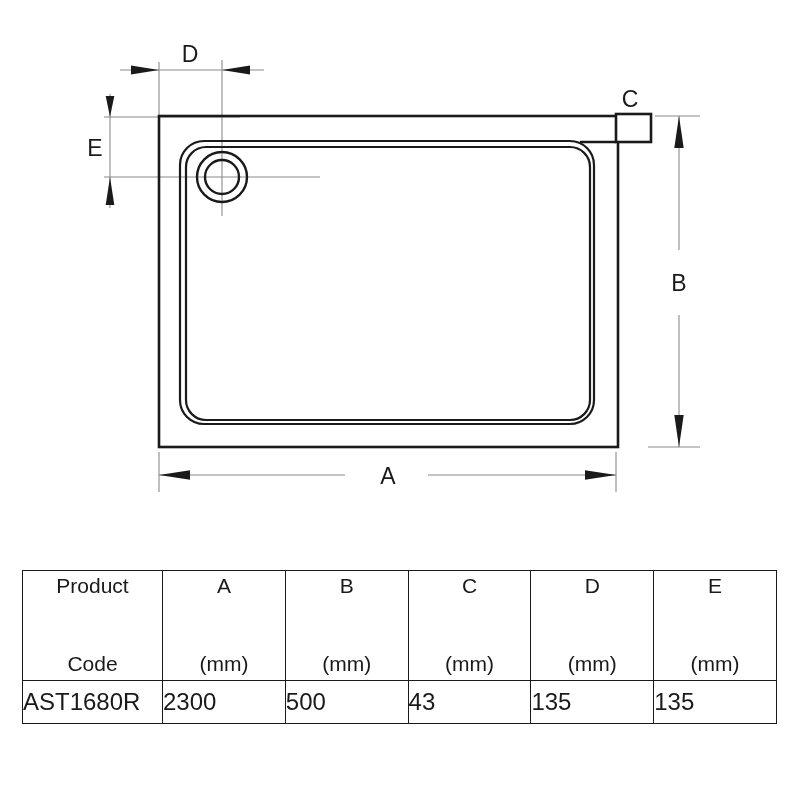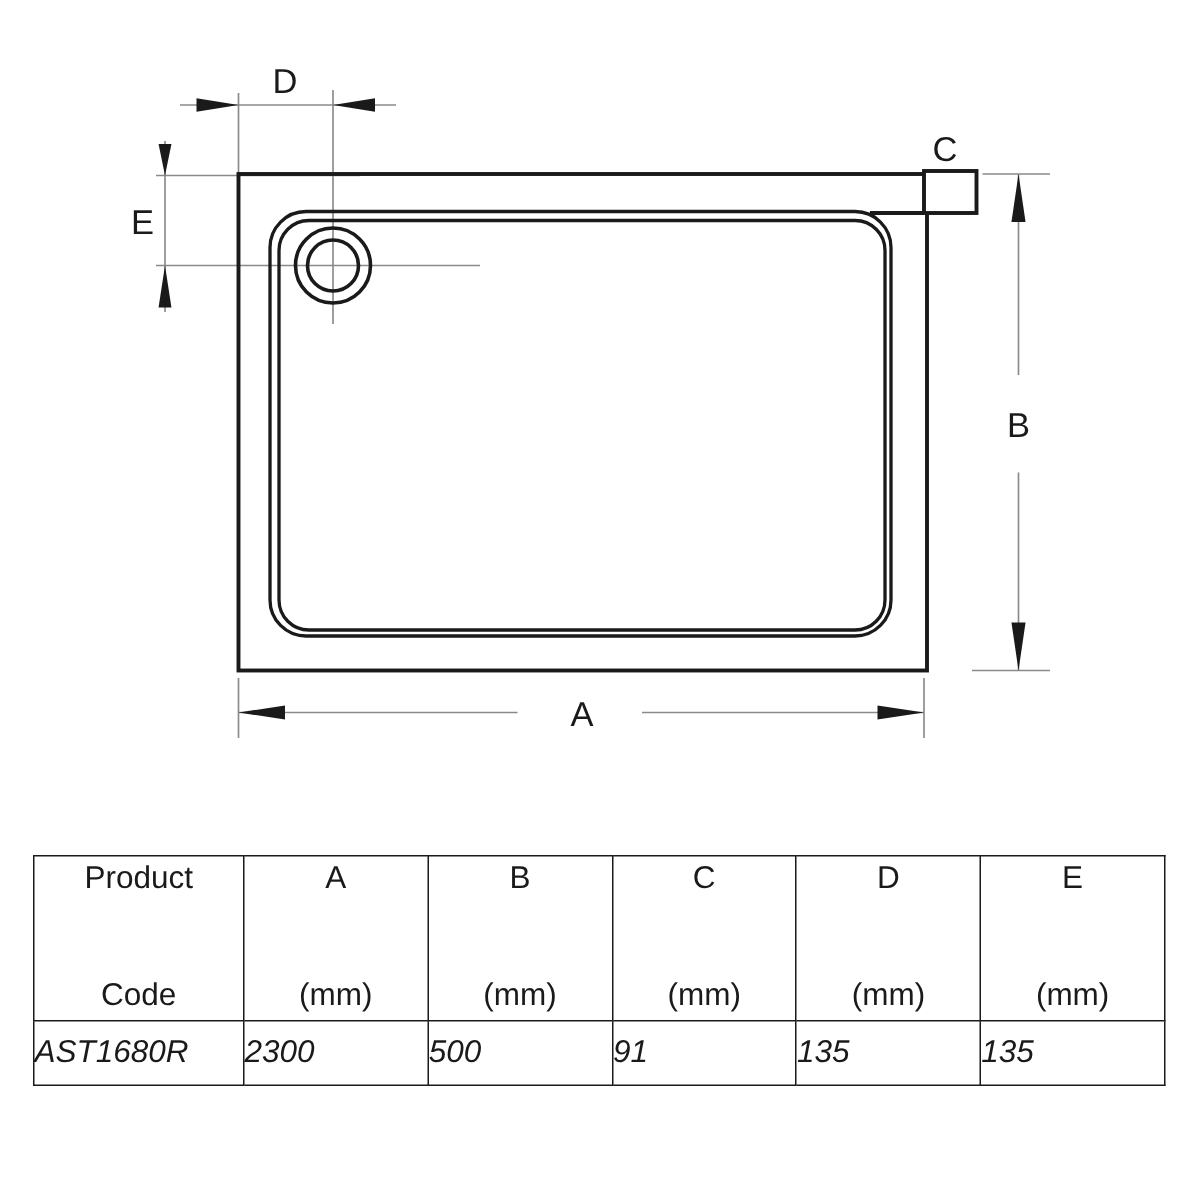--- a/index.html
+++ b/index.html
@@ -57,22 +57,21 @@
   }
   table.spec thead th {
     height: 78px;
     font-size: 21px;
     line-height: 1.45;
   }
   table.spec thead th .l1 { display: block; }
   table.spec thead th .l2 { display: block; margin-top: 48px; }
   table.spec tbody td {
     height: 42px;
-    font-size: 21px;
-    font-style: italic;
+    font-size: 24px;
   }
   col.c-code { width: 140px; }
   col.c-dim  { width: 122.8px; }
 </style>
 </head>
 <body>
 
 <div id="page">
 
   <svg id="drawing" viewBox="0 0 800 540">
@@ -174,21 +173,21 @@
             <span class="l1">E</span>
             <span class="l2">(mm)</span>
           </th>
         </tr>
       </thead>
       <tbody>
         <tr>
           <td>AST1680R</td>
           <td>2300</td>
           <td>500</td>
-          <td>91</td>
+          <td>43</td>
           <td>135</td>
           <td>135</td>
         </tr>
       </tbody>
     </table>
   </div>
 
 </div>
 
 </body></html>

